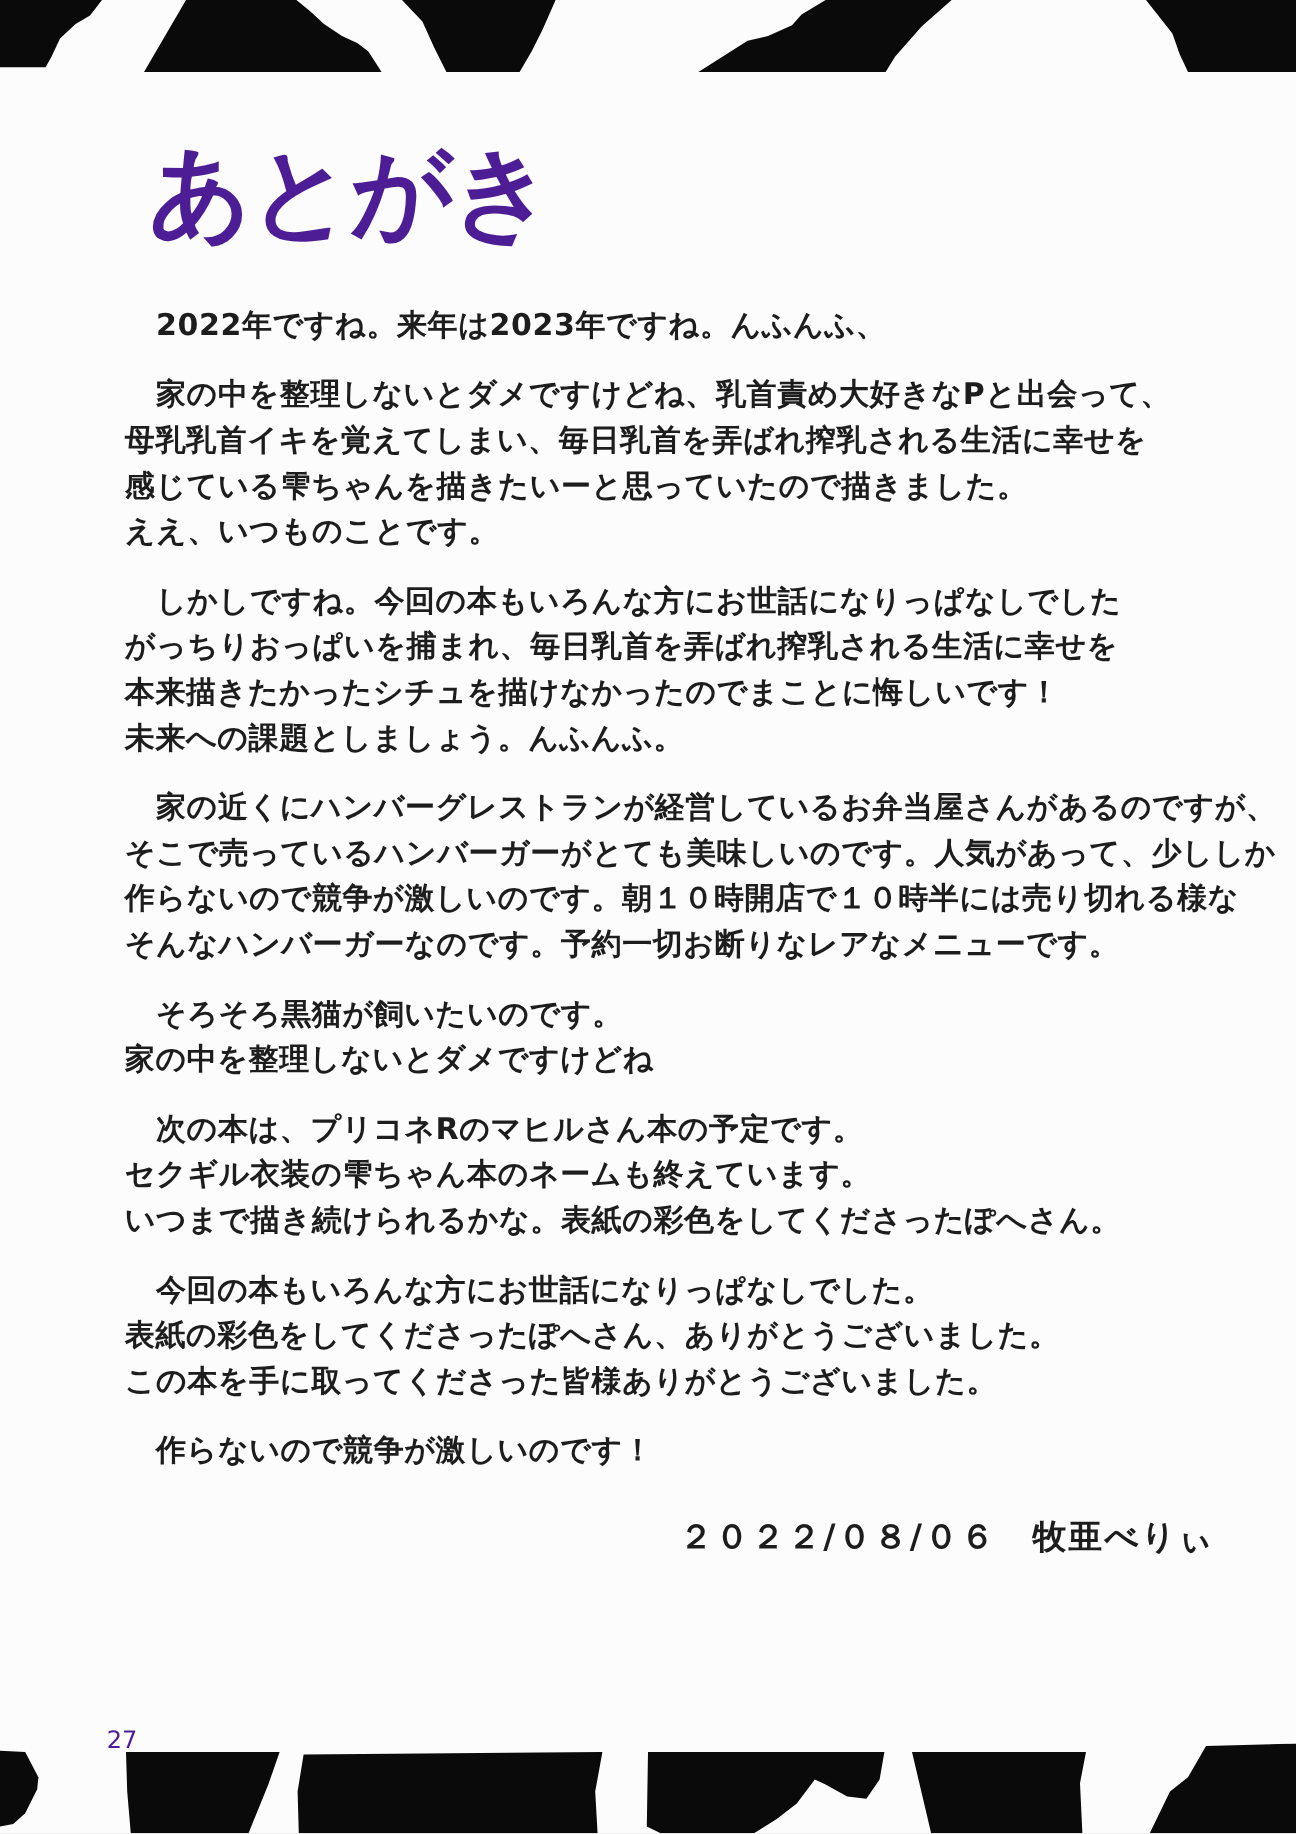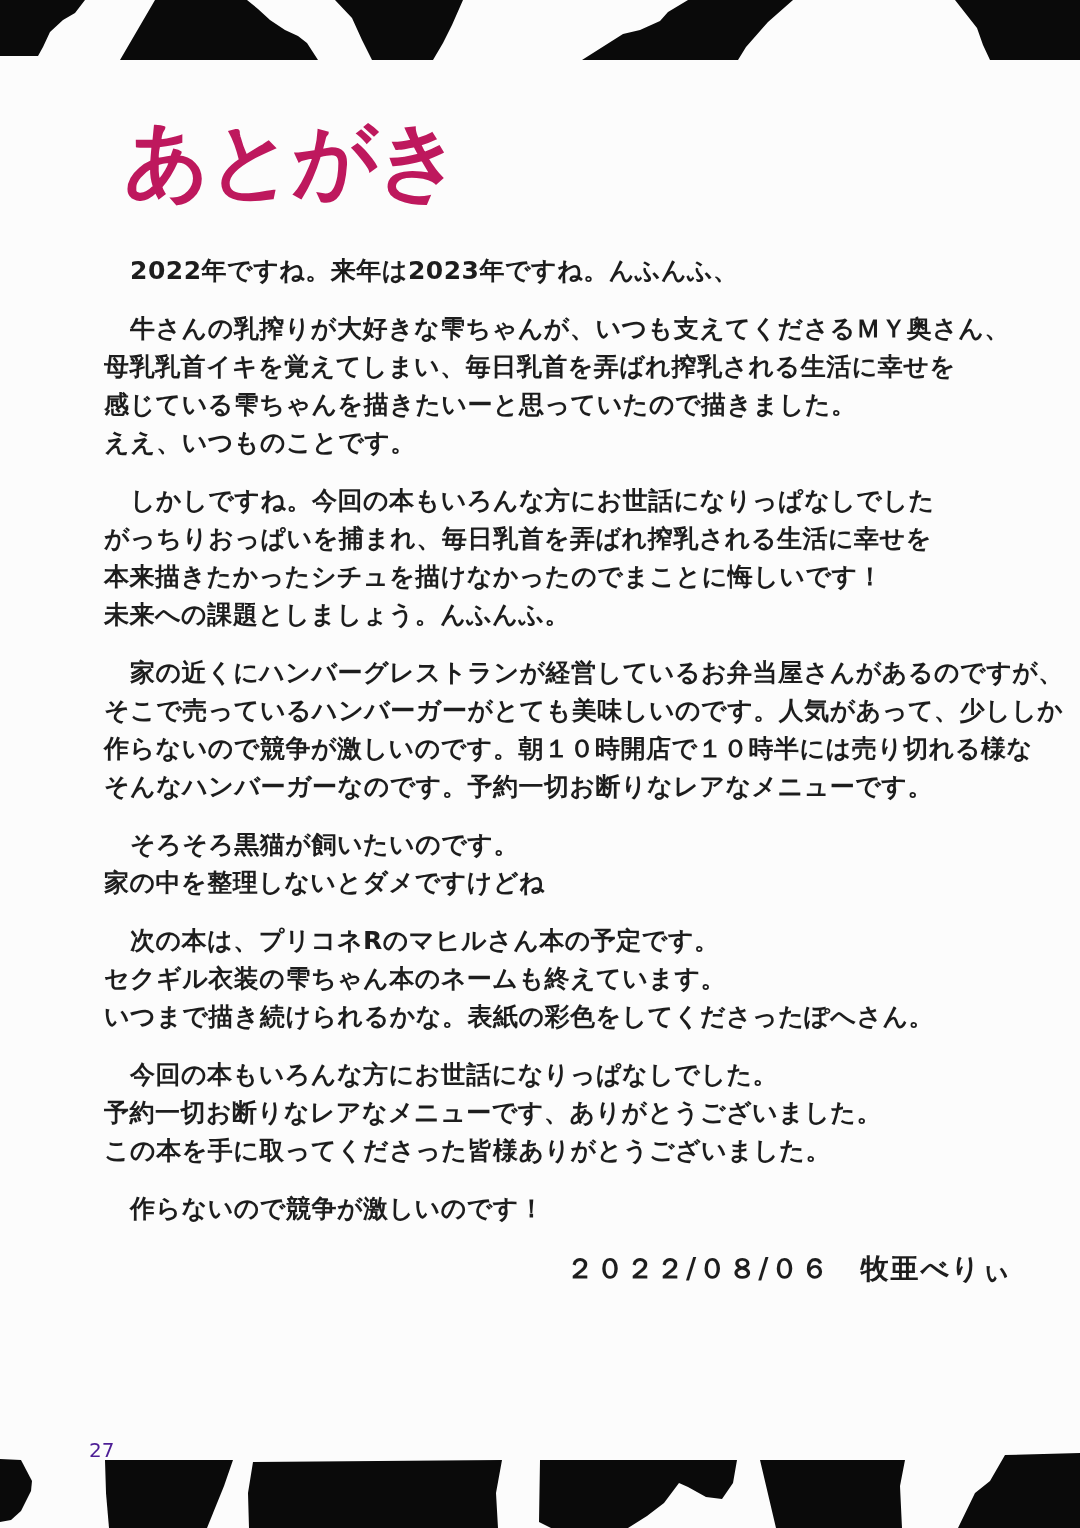--- a/index.html
+++ b/index.html
@@ -11,32 +11,32 @@
     overflow:hidden;
     font-family:"DejaVu Sans", sans-serif;
     color:#1d1d1d;
   }
   .border-svg { position:absolute; left:0; display:block; }
   .border-top { top:0; }
   .border-bottom { top:1453px; }
   .title {
     position:absolute; left:124px; top:104px;
     font-size:84px; font-weight:600; letter-spacing:-2px;
-    color:#be185d; white-space:nowrap;
+    color:#4c1d95; white-space:nowrap;
   }
   .body-text {
     position:absolute; left:104px; top:252px; width:930px;
     font-size:25px; font-weight:600; line-height:38px;
     letter-spacing:0.5px;
   }
   .body-text p { margin:0 0 20px 0; }
   .body-text .line { display:block; white-space:nowrap; }
   .body-text .line:first-child { text-indent:26px; }
   .signature {
-    margin-top:22px; padding-left:462px;
+    margin-top:34px; padding-left:462px;
     font-size:28px; font-weight:600; letter-spacing:2px;
     white-space:nowrap;
   }
   .page-number {
     position:absolute; left:89px; top:1438px;
     font-size:20px; font-weight:400; color:#4c1d95;
     font-family:"DejaVu Sans", sans-serif;
   }
 </style>
 </head>
@@ -56,21 +56,21 @@
 
   <div class="title">あとがき</div>
 
   <div class="body-text">
 
     <p>
       <span class="line">2022年ですね。来年は2023年ですね。んふんふ、</span>
     </p>
 
     <p>
-      <span class="line">牛さんの乳搾りが大好きな雫ちゃんが、いつも支えてくださるＭＹ奥さん、</span>
+      <span class="line">家の中を整理しないとダメですけどね、乳首責め大好きなPと出会って、</span>
       <span class="line">母乳乳首イキを覚えてしまい、毎日乳首を弄ばれ搾乳される生活に幸せを</span>
       <span class="line">感じている雫ちゃんを描きたいーと思っていたので描きました。</span>
       <span class="line">ええ、いつものことです。</span>
     </p>
 
     <p>
       <span class="line">しかしですね。今回の本もいろんな方にお世話になりっぱなしでした</span>
       <span class="line">がっちりおっぱいを捕まれ、毎日乳首を弄ばれ搾乳される生活に幸せを</span>
       <span class="line">本来描きたかったシチュを描けなかったのでまことに悔しいです！</span>
       <span class="line">未来への課題としましょう。んふんふ。</span>
@@ -89,21 +89,21 @@
     </p>
 
     <p>
       <span class="line">次の本は、プリコネRのマヒルさん本の予定です。</span>
       <span class="line">セクギル衣装の雫ちゃん本のネームも終えています。</span>
       <span class="line">いつまで描き続けられるかな。表紙の彩色をしてくださったぽへさん。</span>
     </p>
 
     <p>
       <span class="line">今回の本もいろんな方にお世話になりっぱなしでした。</span>
-      <span class="line">予約一切お断りなレアなメニューです、ありがとうございました。</span>
+      <span class="line">表紙の彩色をしてくださったぽへさん、ありがとうございました。</span>
       <span class="line">この本を手に取ってくださった皆様ありがとうございました。</span>
     </p>
 
     <p>
       <span class="line">作らないので競争が激しいのです！</span>
     </p>
 
     <div class="signature">２０２２/０８/０６　牧亜べりぃ</div>
   </div>
 

